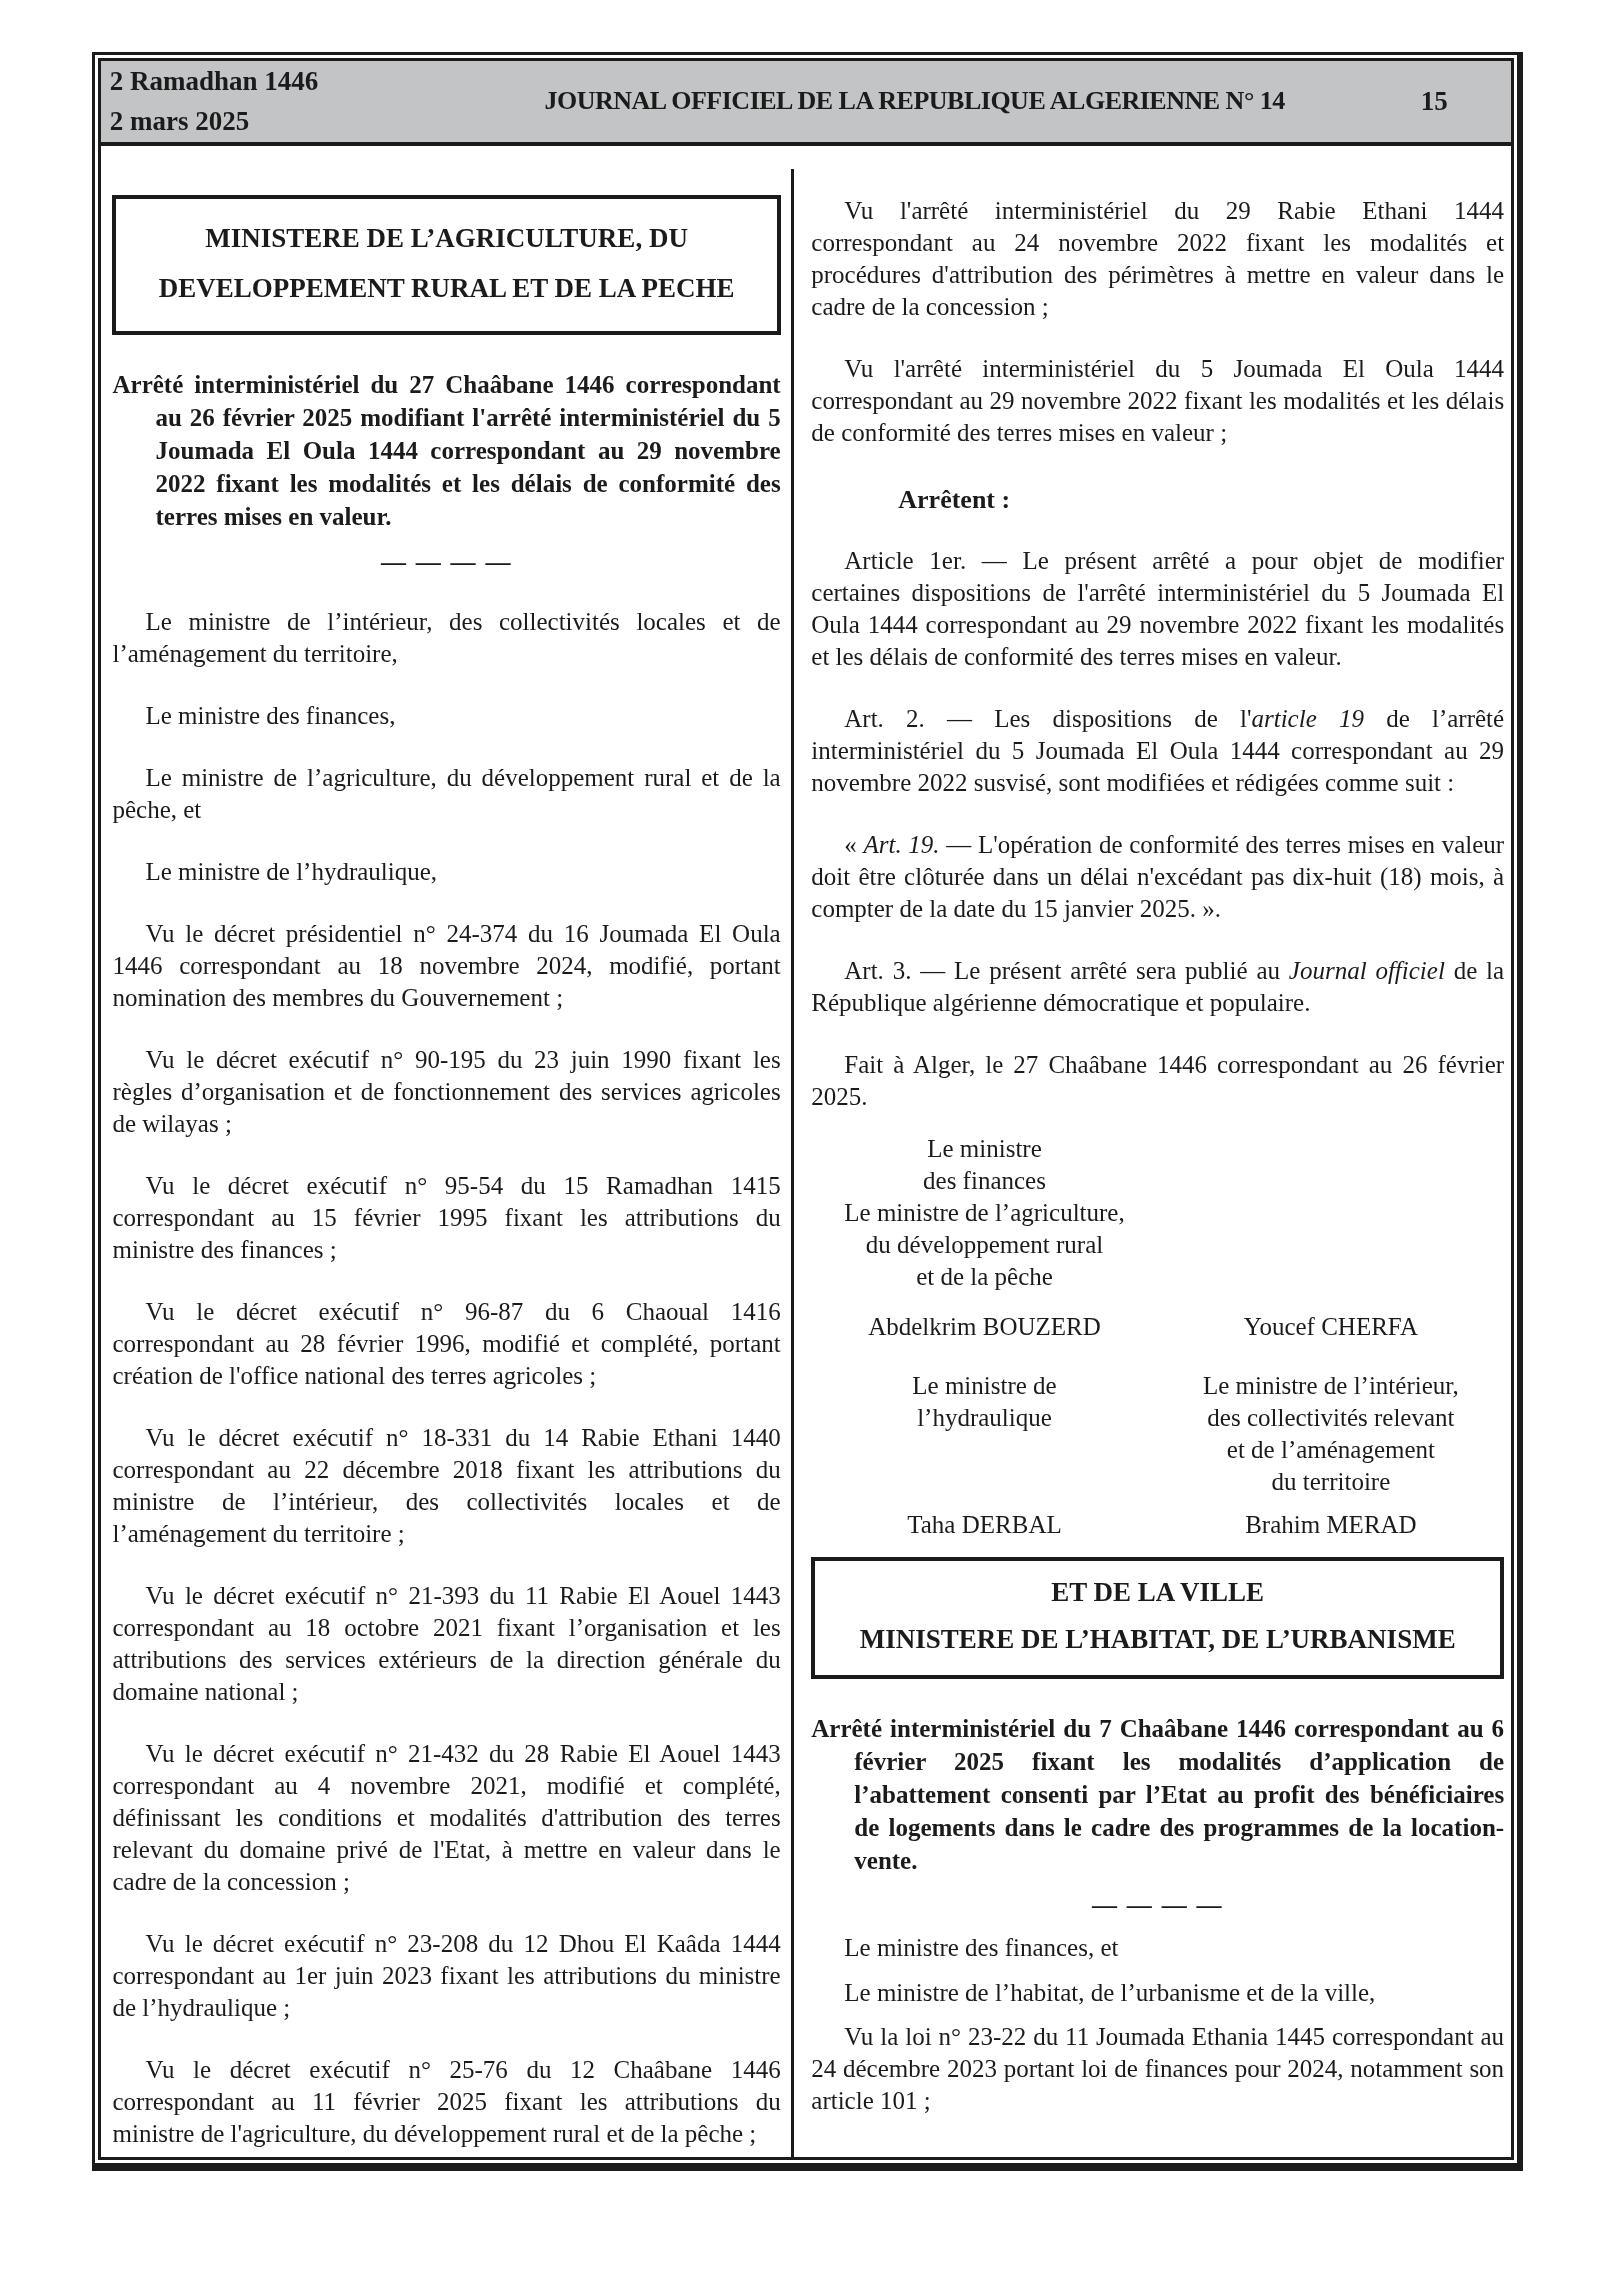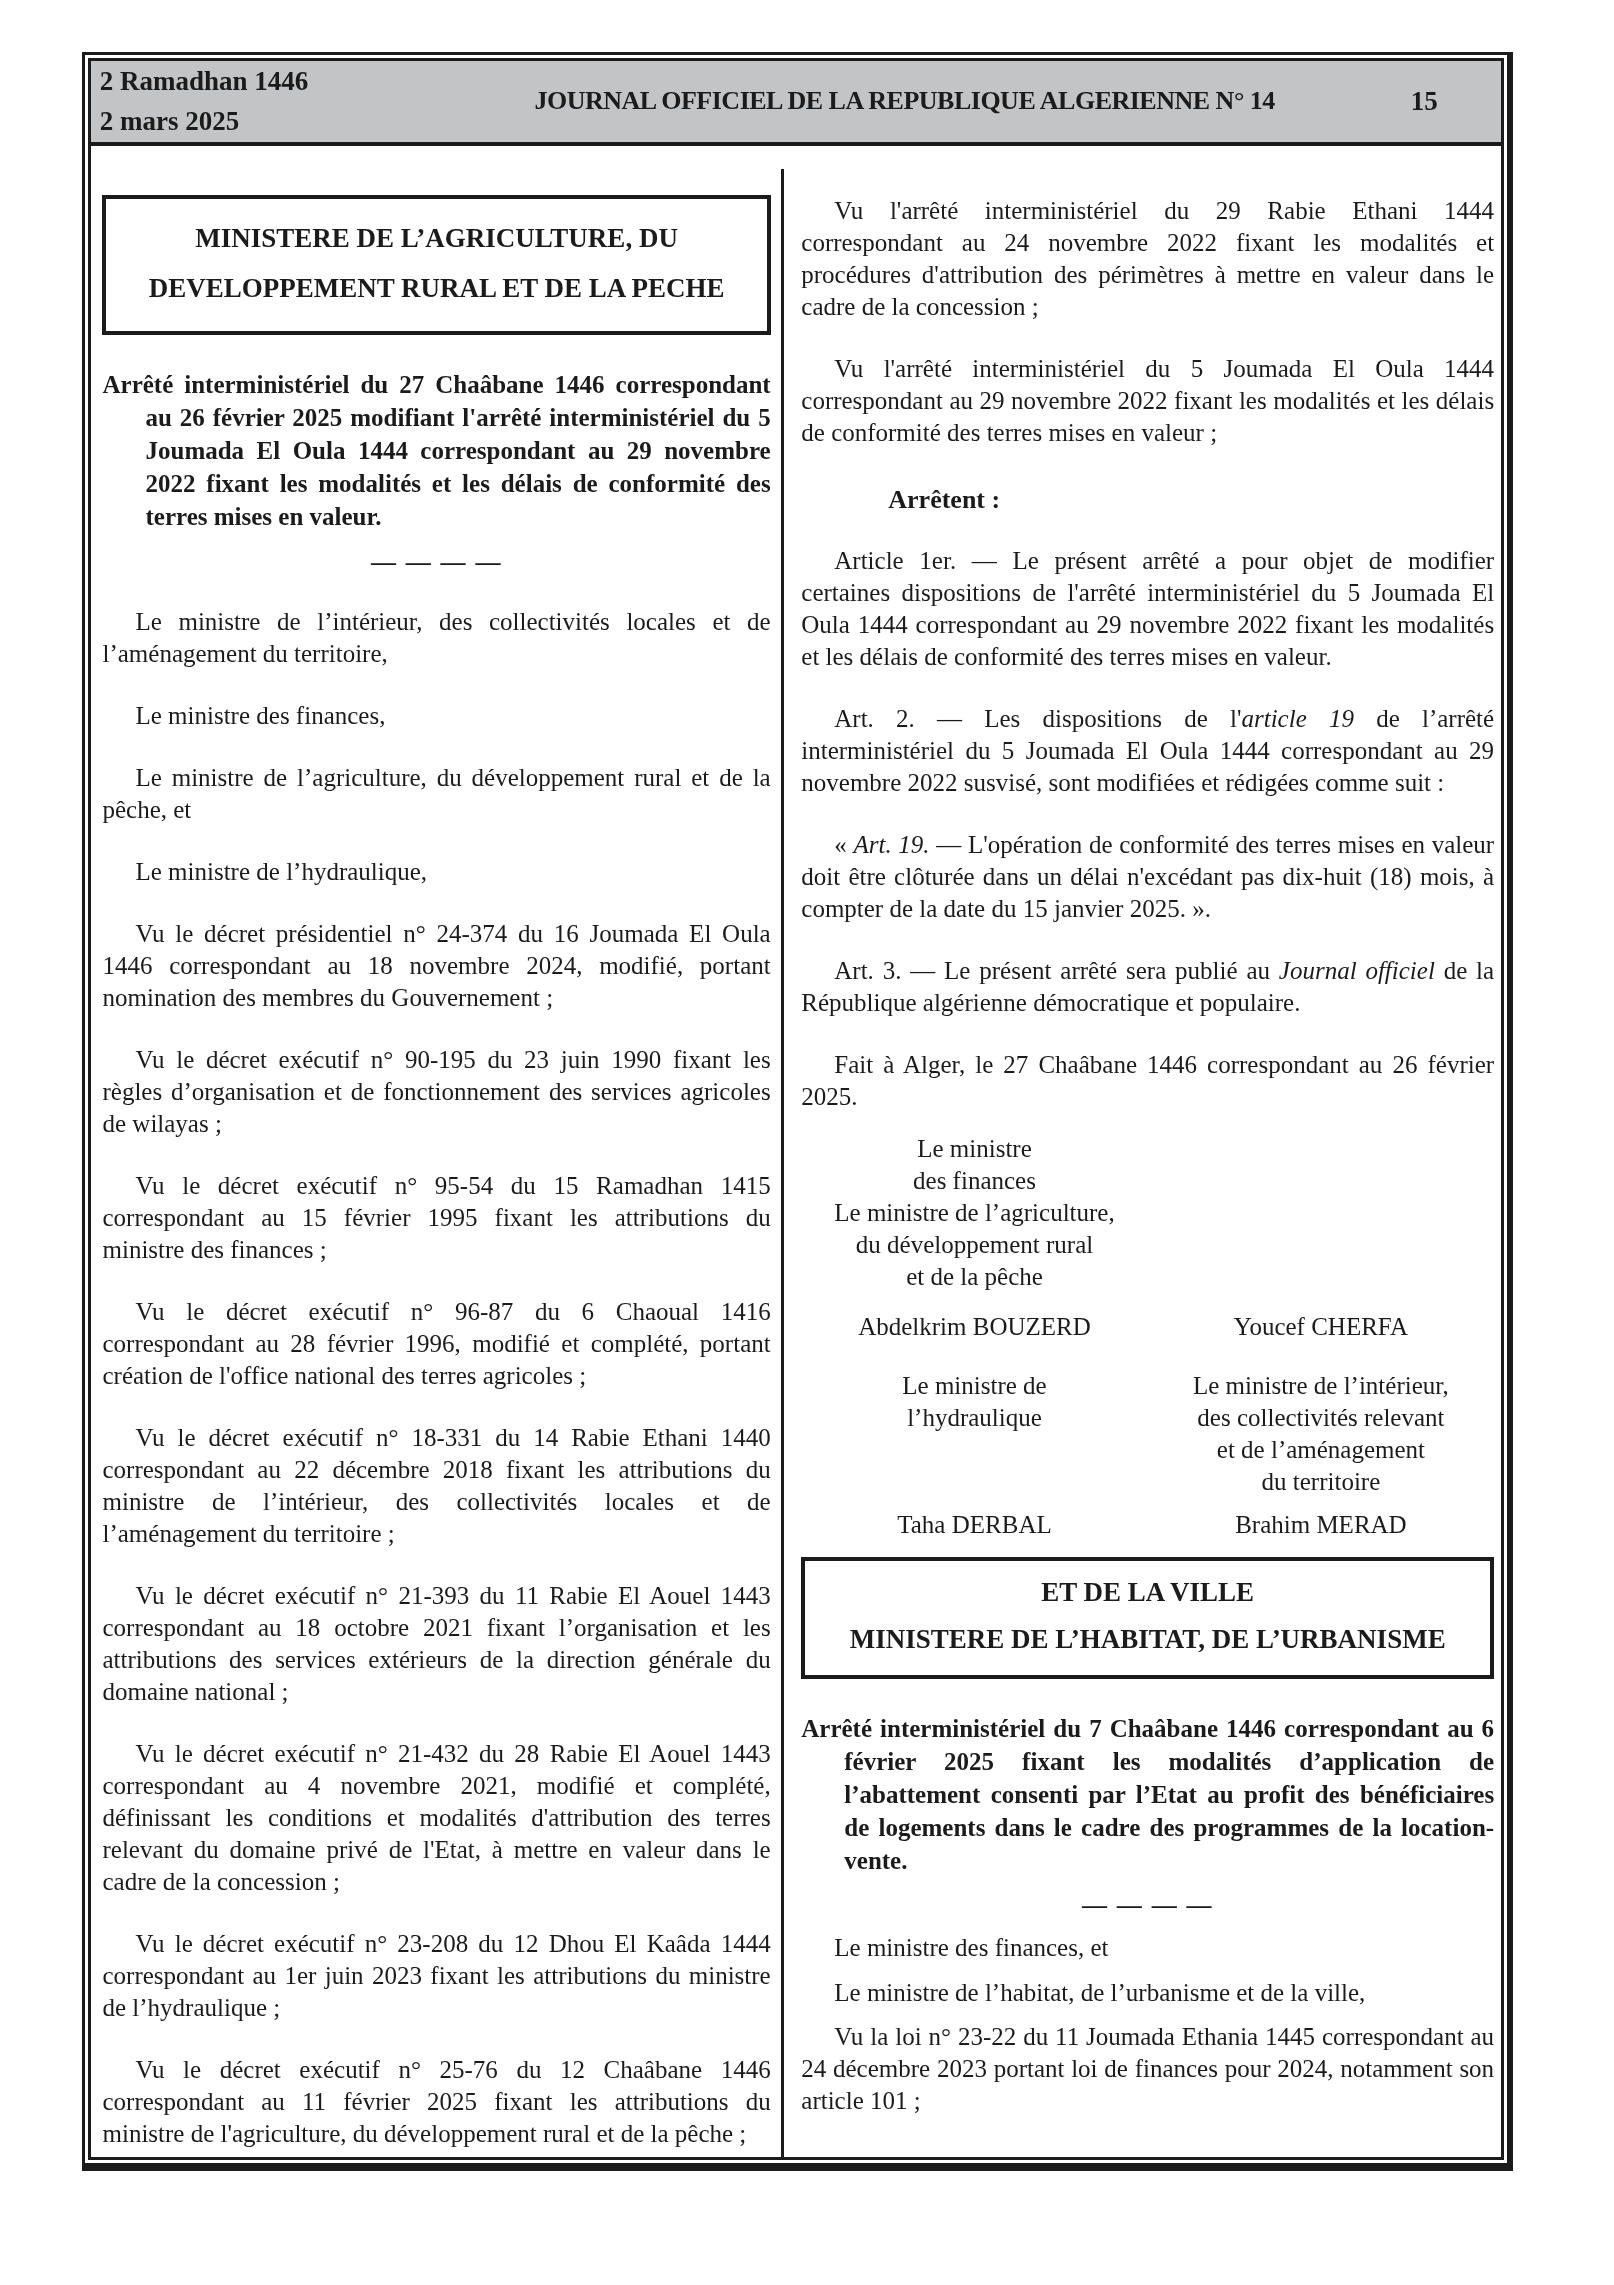--- a/index.html
+++ b/index.html
@@ -2,21 +2,21 @@
 <html lang="fr" style="font-size:14.5px"><head>
 <meta charset="utf-8">
 <style>
   * { margin:0; padding:0; box-sizing:border-box; }
   html,body { background:#ffffff; }
   body {
     width:1615px; height:2285px; position:relative; overflow:hidden;
     font-family:"Liberation Serif", serif; color:#1b1b1b;
   }
   .frame {
-    position:absolute; left:82px; top:52px; width:1431px; height:2119px;
+    position:absolute; left:92px; top:52px; width:1431px; height:2119px;
     border:3.6px solid #1b1b1b; border-right-width:6.3px; border-bottom-width:8.1px;
     padding:2.7px; background:#fff;
   }
   .frame-inner {
     width:100%; height:100%; border:3.6px solid #1b1b1b;
     display:flex; flex-direction:column; overflow:hidden;
   }
   .header-band {
     flex:0 0 85px; background:#c3c4c6; border-bottom:4.5px solid #1b1b1b;
     display:flex; align-items:center; padding:0 12.7px 0 9px;

